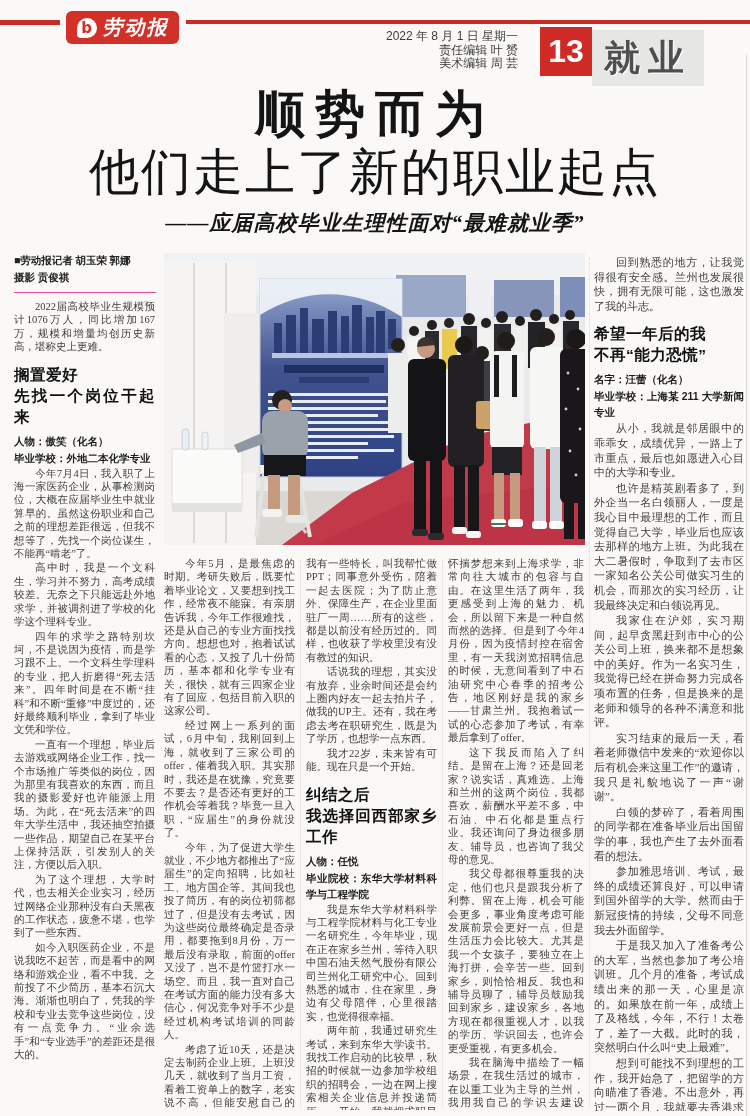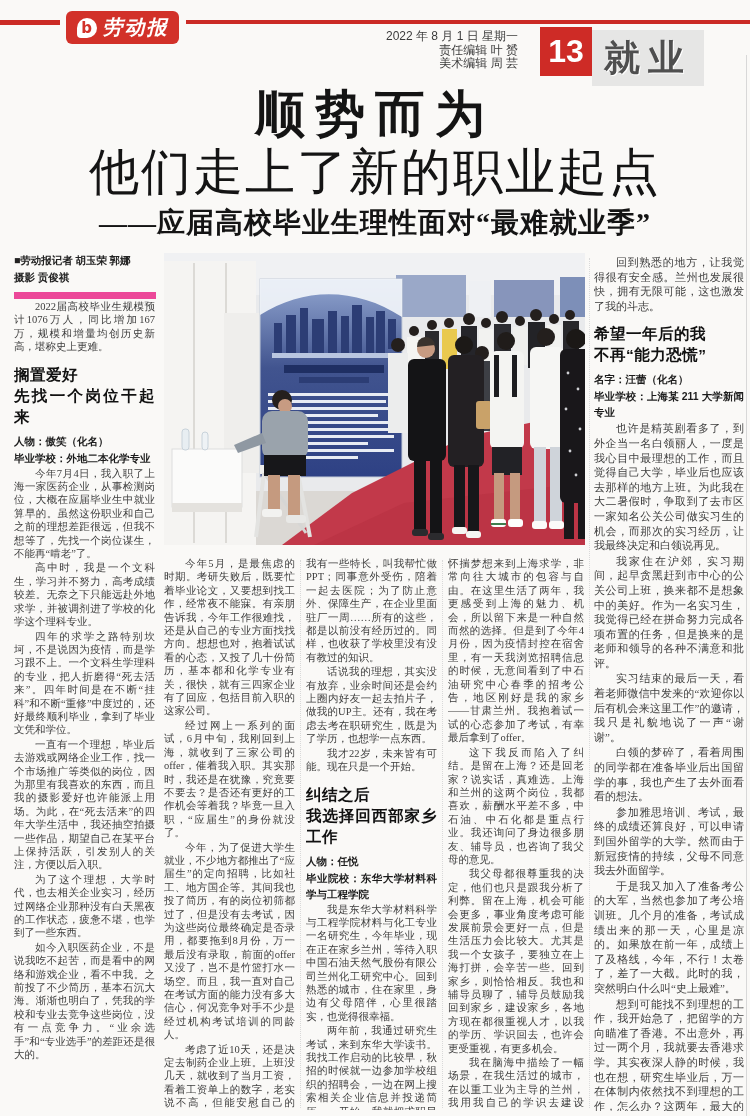--- a/index.html
+++ b/index.html
@@ -34,26 +34,26 @@
   .section-box{
     position:absolute;left:592px;top:30px;width:112px;height:56px;background:#e6e6e5;
     color:#4f4f4f;font-weight:bold;font-size:36px;letter-spacing:8px;
     font-family:"Liberation Serif",serif;display:flex;align-items:center;justify-content:center;
     text-shadow:1px 1px 0 #ffffff;
   }
   
   .headline{position:absolute;left:0;top:86px;width:750px;text-align:center;color:#141414;}
   .headline .l1{font-size:50px;font-weight:bold;letter-spacing:10px;line-height:56px;margin:0;}
   .headline .l2{font-size:50px;font-weight:normal;letter-spacing:2px;line-height:60px;margin:0;}
-  .headline .deck{font-size:28px;font-weight:bold;letter-spacing:1px;line-height:34px;margin:4px 0 0 0;}
+  .headline .deck{font-size:21px;font-weight:bold;letter-spacing:1px;line-height:34px;margin:4px 0 0 0;font-style:italic;}
   
   .byline{
     position:absolute;left:14px;top:252px;width:142px;
     font-size:10.5px;line-height:17px;color:#222;
-    border-bottom:7px solid #ec4899;padding-bottom:6px;
+    border-bottom:1px solid #ec4899;padding-bottom:6px;
   }
   .byline .rep{font-weight:bold;}
   .byline .ph{font-weight:bold;}
   
   .photo{position:absolute;left:164px;top:253px;width:421px;height:292px;overflow:hidden;background:#e9eaec;}
   .photo svg{display:block;width:100%;height:100%;}
   
   .col{position:absolute;text-align:justify;overflow:hidden;}
   .col p{margin:0 0 1px 0;text-indent:2em;}
   .col p.cont{text-indent:0;}
@@ -303,20 +303,21 @@
 </div>
 
 <div class="col sb">
   <p>回到熟悉的地方，让我觉得很有安全感。兰州也发展很快，拥有无限可能，这也激发了我的斗志。</p>
   <h2 class="sec">
     <span>希望一年后的我</span><br>
     <span>不再“能力恐慌”</span>
   </h2>
   <p class="meta">名字：汪蕾（化名）</p>
   <p class="meta">毕业学校：上海某 211 大学新闻专业</p>
+  <p>从小，我就是邻居眼中的乖乖女，成绩优异，一路上了市重点，最后也如愿进入心目中的大学和专业。</p>
   <p>也许是精英剧看多了，到外企当一名白领丽人，一度是我心目中最理想的工作，而且觉得自己大学，毕业后也应该去那样的地方上班。为此我在大二暑假时，争取到了去市区一家知名公关公司做实习生的机会，而那次的实习经历，让我最终决定和白领说再见。</p>
   <p>我家住在沪郊，实习期间，起早贪黑赶到市中心的公关公司上班，换来都不是想象中的美好。作为一名实习生，我觉得已经在拼命努力完成各项布置的任务，但是换来的是老师和领导的各种不满意和批评。</p>
   <p>实习结束的最后一天，看着老师微信中发来的“欢迎你以后有机会来这里工作”的邀请，我只是礼貌地说了一声“谢谢”。</p>
   <p>白领的梦碎了，看着周围的同学都在准备毕业后出国留学的事，我也产生了去外面看看的想法。</p>
   <p>参加雅思培训、考试，最终的成绩还算良好，可以申请到国外留学的大学。然而由于新冠疫情的持续，父母不同意我去外面留学。</p>
   <p>于是我又加入了准备考公的大军，当然也参加了考公培训班。几个月的准备，考试成绩出来的那一天，心里是凉的。如果放在前一年，成绩上了及格线，今年，不行！太卷了，差了一大截。此时的我，突然明白什么叫“史上最难”。</p>
   <p>想到可能找不到理想的工作，我开始急了，把留学的方向瞄准了香港。不出意外，再过一两个月，我就要去香港求学。其实夜深人静的时候，我也在想，研究生毕业后，万一在体制内依然找不到理想的工作，怎么办？这两年，最大的恐惧其实来源于“能力恐慌”。</p>
 
 </div>
 

